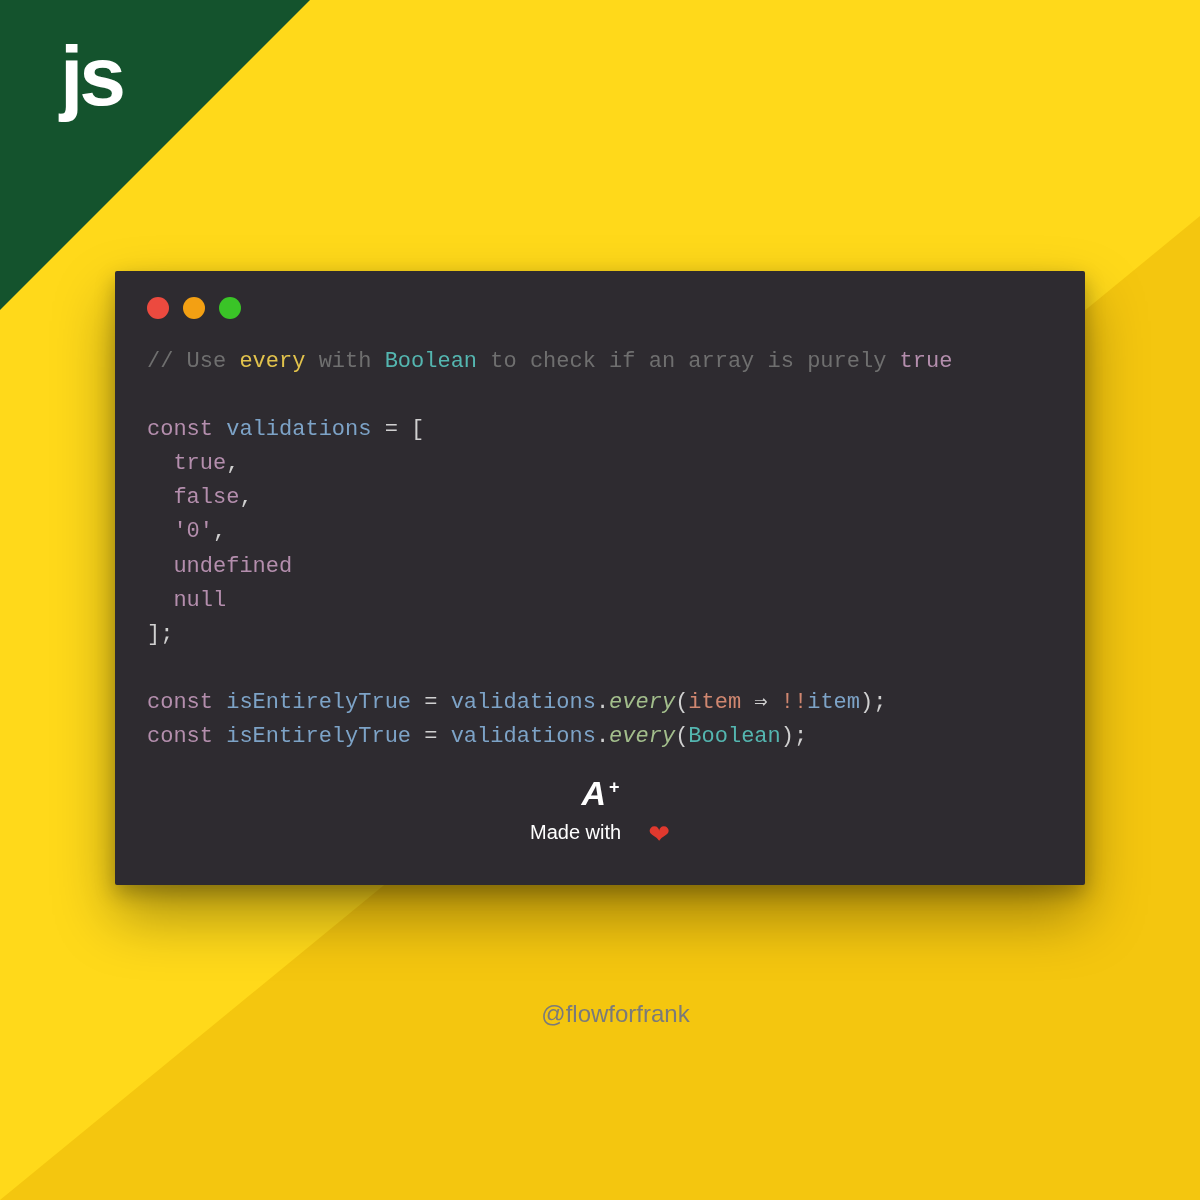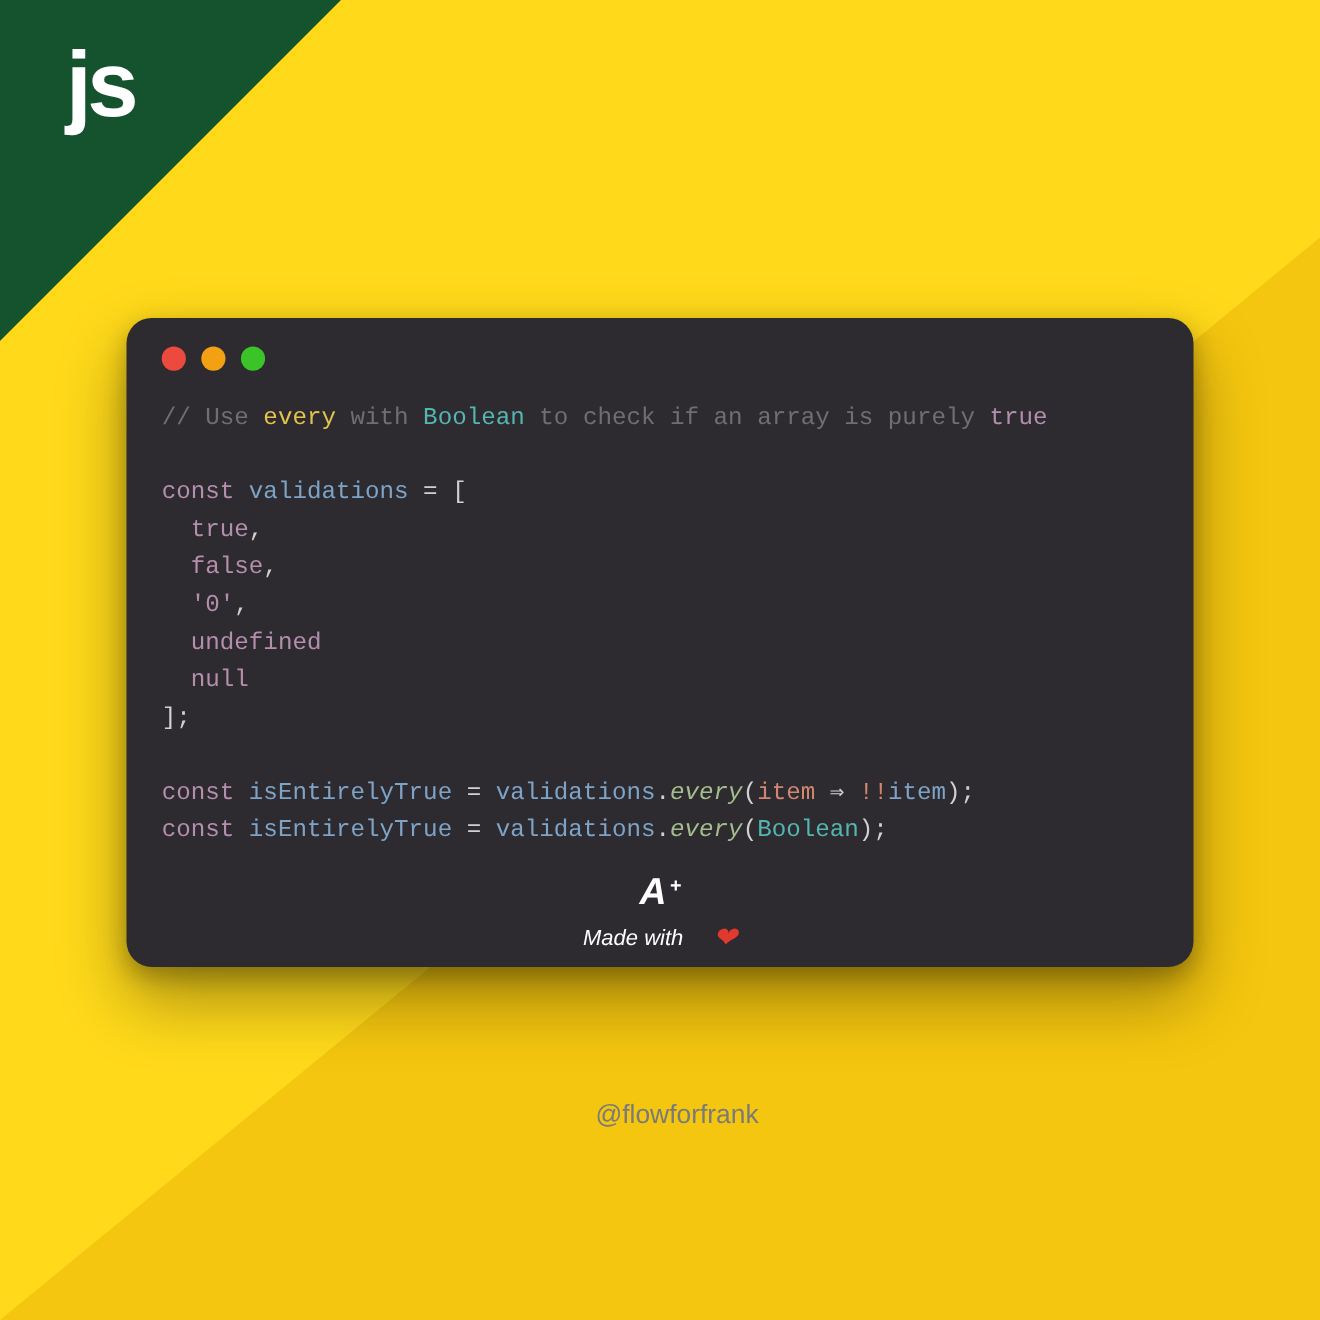--- a/index.html
+++ b/index.html
@@ -35,27 +35,27 @@
     color: #fff;
     font-size: 84px;
     font-weight: 800;
     letter-spacing: -4px;
     font-family: "Helvetica Neue", Arial, sans-serif;
   }
 
   
   .window {
     position: absolute;
-    top: 289px;
+    top: 271px;
     left: 115px;
     width: 970px;
     background: #2e2b30;
-    border-radius: 23px;
+    border-radius: 2px;
     box-shadow: 0 30px 60px rgba(0,0,0,.35), 0 8px 20px rgba(0,0,0,.25);
-    padding: 26px 32px 14px 32px;
+    padding: 26px 32px 38px 32px;
     z-index: 10;
   }
   .dots { display: flex; gap: 14px; margin-bottom: 26px; }
   .dot { width: 22px; height: 22px; border-radius: 50%; }
   .dot.r { background: #ec4a3f; }
   .dot.y { background: #f3a013; }
   .dot.g { background: #3ac427; }
 
   pre.code {
     font-family: ui-monospace, SFMono-Regular, "SF Mono", Menlo, Consolas, "Liberation Mono", monospace;
@@ -88,21 +88,21 @@
     color: #fff;
     font-family: "Helvetica Neue", Arial, sans-serif;
   }
   .badge .aplus {
     display: flex; align-items: flex-start; gap: 4px;
     font-weight: 900; font-style: italic;
     font-size: 34px; letter-spacing: -1px;
     color: #fff;
   }
   .badge .aplus .plus { font-size: 18px; font-style: normal; font-weight: 900; margin-top: 3px; }
-  .badge .made { font-size: 20px; font-weight: 400; display: flex; align-items: flex-end; gap: 27px; font-style: italic; }
+  .badge .made { font-size: 20px; font-weight: 400; display: flex; align-items: flex-start; gap: 27px; }
   .badge .heart { color: #e0392e; font-size: 26px; line-height: 1; }
 
   
   .handle {
     position: absolute;
     left: 0; right: 0;
     top: 1000px;
     text-align: center;
     font-family: "Helvetica Neue", Arial, sans-serif;
     font-size: 24px;

